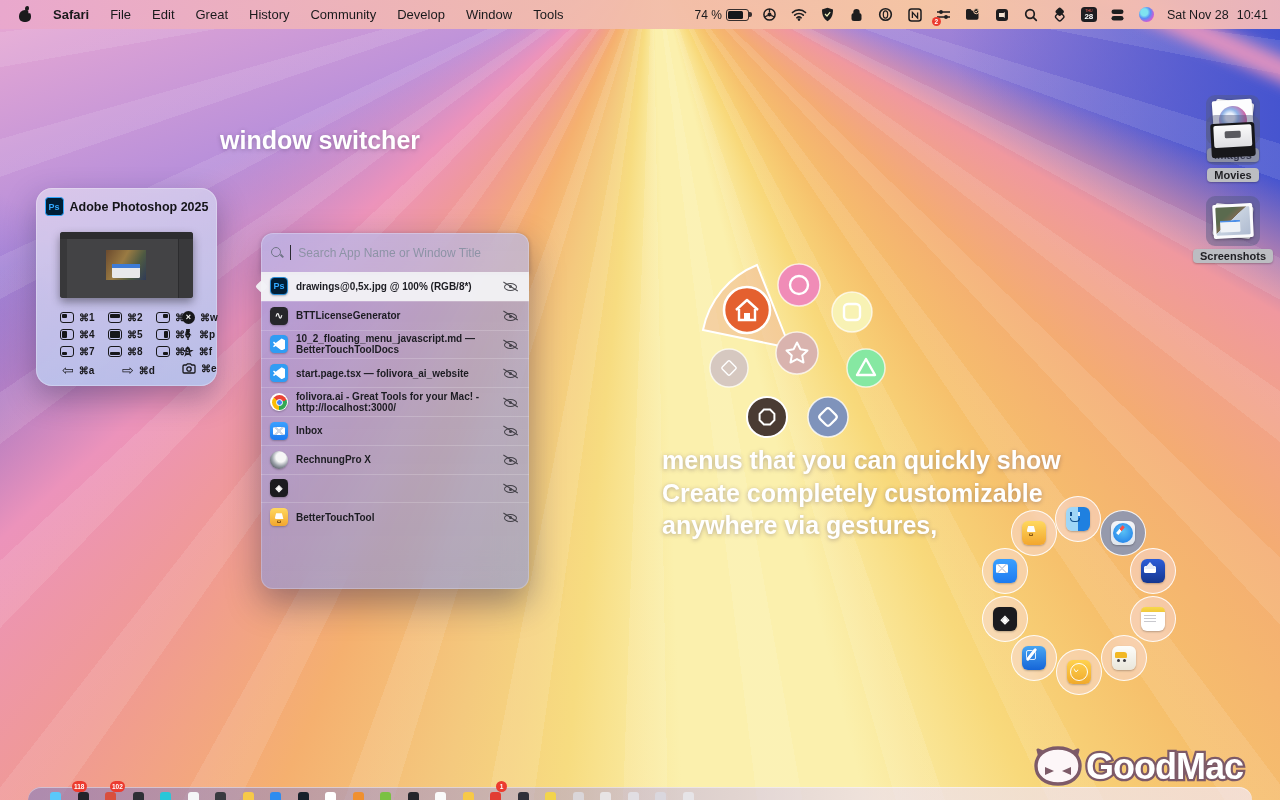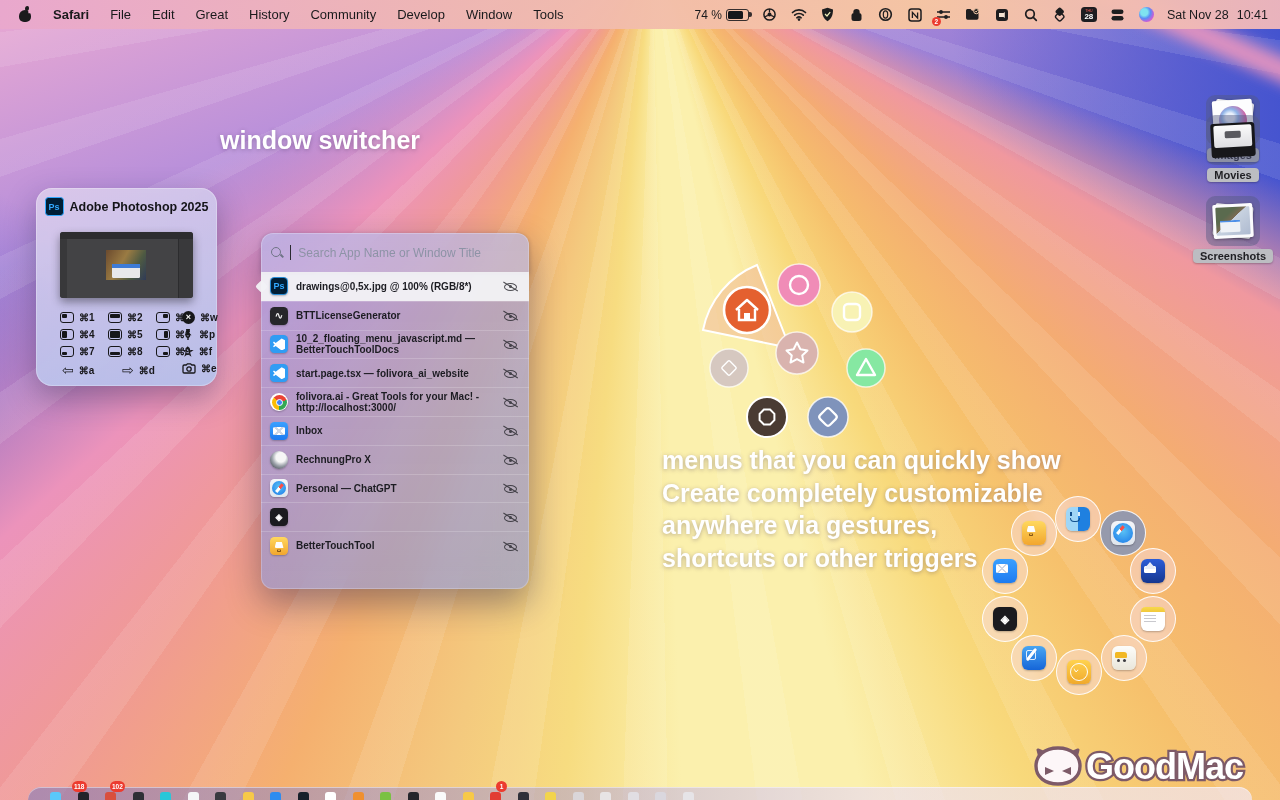--- a/index.html
+++ b/index.html
@@ -320,21 +320,20 @@
 </div>
 
 <div class="abs headline hl1">
   <div>window switcher</div>
 </div>
 
 <div class="abs headline hl2">
   <div>menus that you can quickly show</div>
   <div>Create completely customizable</div>
   <div>anywhere via gestures,</div>
-  <div>shortcuts or other triggers</div>
 </div>
 
 <div class="abs switcher">
   <div class="sw-head">
     <span class="ps-badge">Ps</span>
     <span class="sw-title">Adobe Photoshop 2025</span>
   </div>
   <div class="sw-preview">
     <div class="tb"></div>
     <div class="lt"></div>
@@ -477,27 +476,20 @@
     <div class="row">
       <span class="ai ai-mail"></span>
       <span class="title">Inbox</span>
       <span class="eye">
           <i></i>
         </span>
     </div>
     <div class="row">
       <span class="ai ai-rp"></span>
       <span class="title">RechnungPro X</span>
-      <span class="eye">
-          <i></i>
-        </span>
-    </div>
-    <div class="row">
-      <span class="ai ai-safari"></span>
-      <span class="title">Personal — ChatGPT</span>
       <span class="eye">
           <i></i>
         </span>
     </div>
     <div class="row">
       <span class="ai ai-tidal">◈</span>
       <span class="title"></span>
       <span class="eye">
           <i></i>
         </span>

